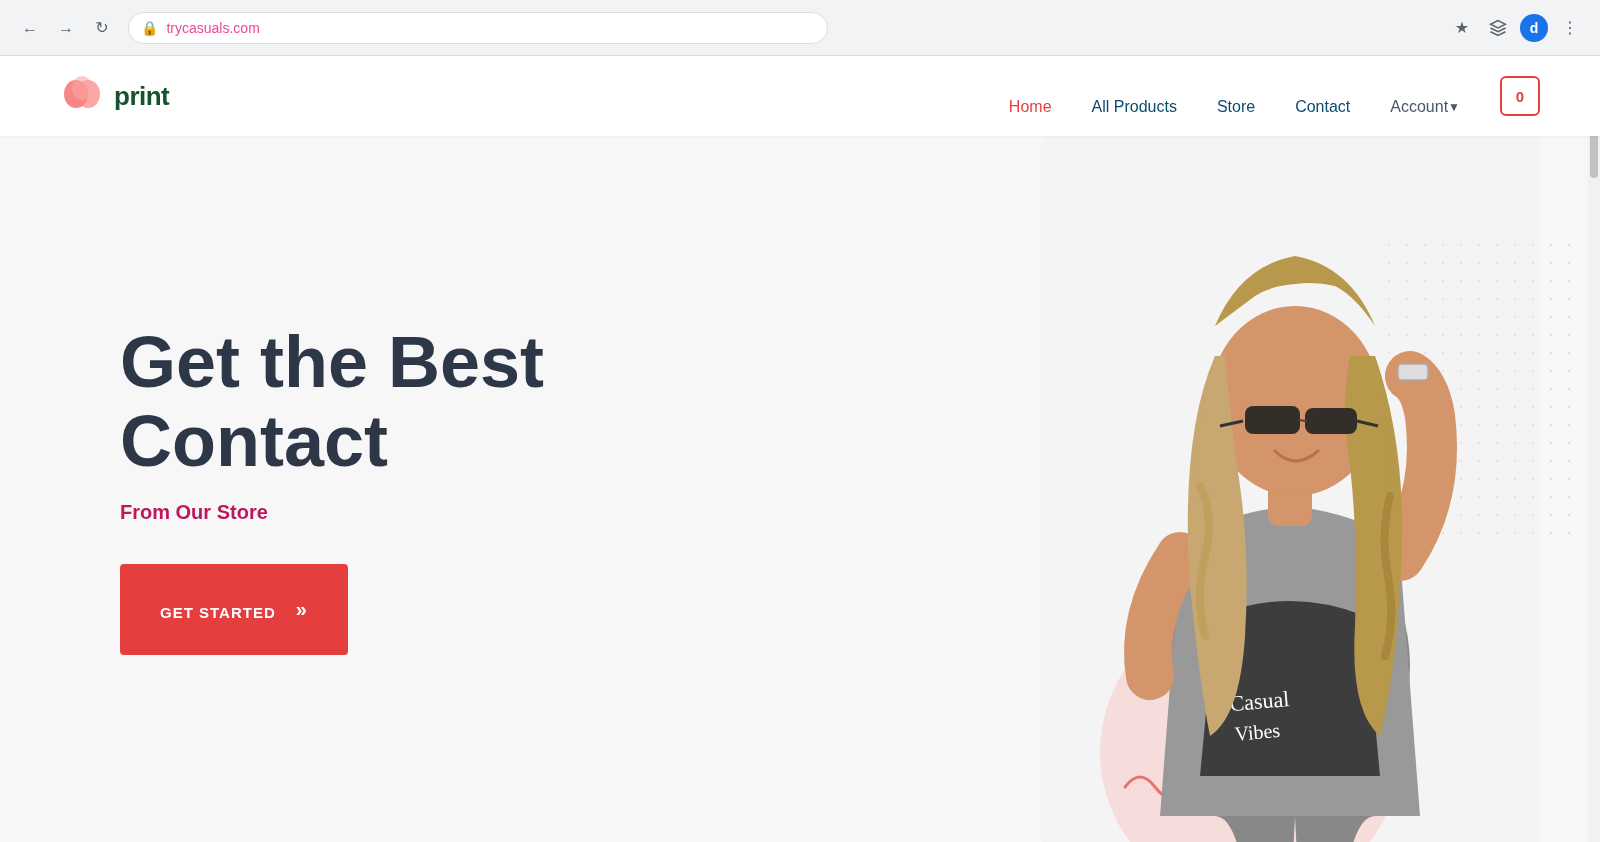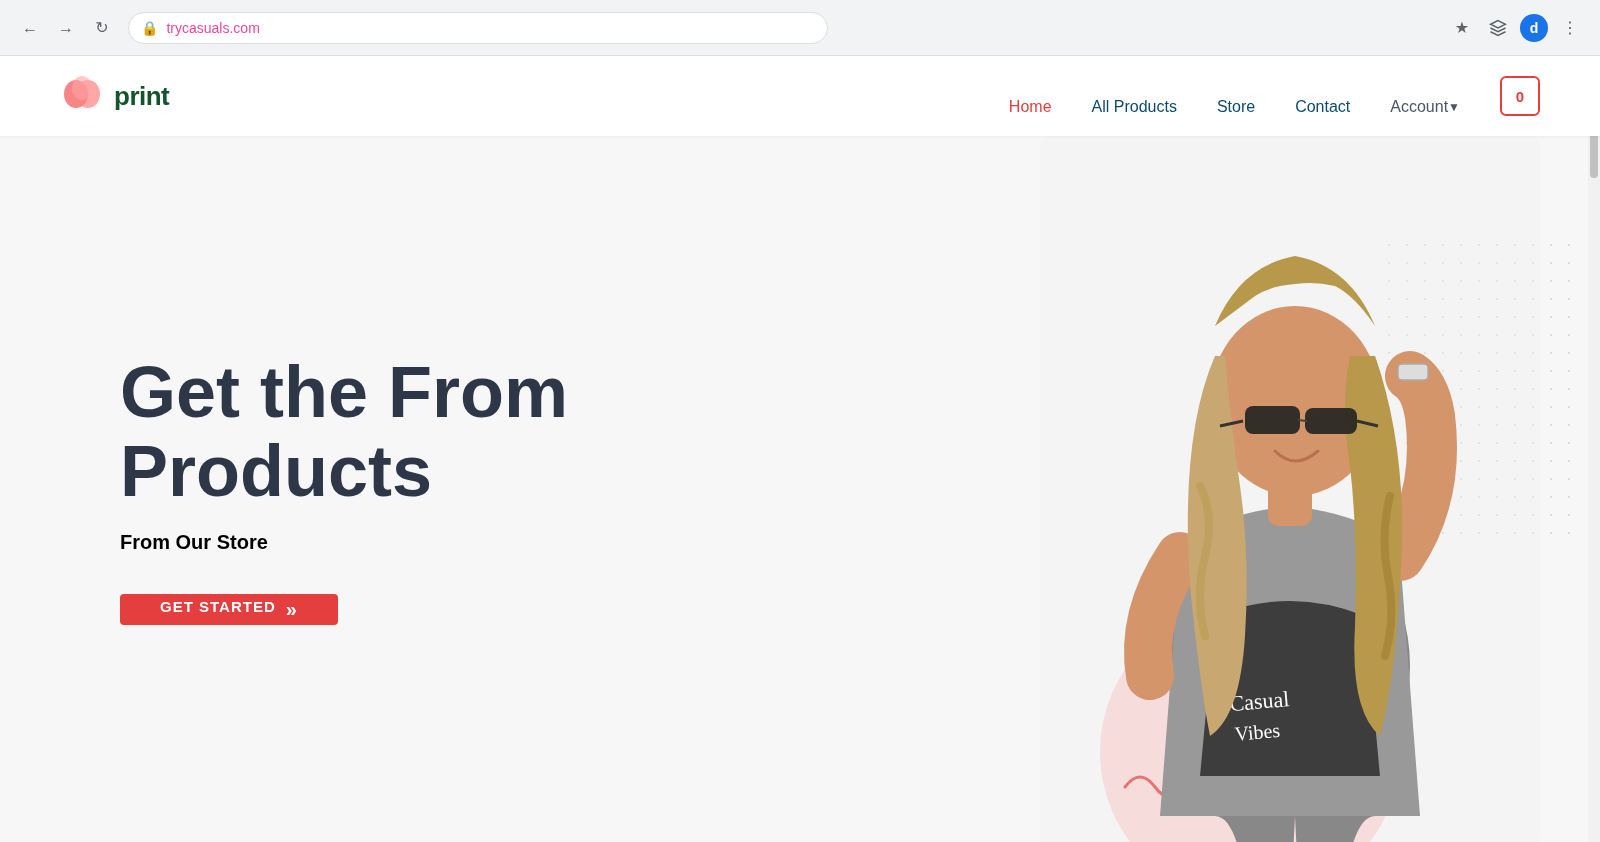--- a/index.html
+++ b/index.html
@@ -189,37 +189,37 @@
       font-size: 72px;
       font-weight: 800;
       color: #2d3748;
       line-height: 1.1;
       max-width: 520px;
       margin-bottom: 20px;
     }
     .hero-subtitle {
       font-size: 20px;
       font-weight: 600;
-      color: #000000;
+      color: #be185d;
       margin-bottom: 40px;
     }
     .cta-button {
       background: #e53e3e;
       color: white;
       border: none;
-      padding: 4px 40px;
+      padding: 34px 40px;
       font-size: 15px;
       font-weight: 700;
       letter-spacing: 1px;
       text-transform: uppercase;
       border-radius: 4px;
       cursor: pointer;
       display: flex;
-      align-items: flex-start;
-      gap: 10px;
+      align-items: flex-end;
+      gap: 20px;
     }
 
     
     .hero-image-area {
       position: absolute;
       right: 0;
       top: 0;
       width: 820px;
       height: 706px;
       overflow: hidden;
@@ -315,21 +315,21 @@
         <span style="font-size:12px;">▼</span>
       </div>
       <div class="cart-btn">
         <span style="font-size:15px;font-weight:700;">0</span>
       </div>
     </div>
   </nav>
 
   <section class="hero">
     <div class="hero-content">
-      <h1 class="hero-title">Get the From Products</h1>
+      <h1 class="hero-title">Get the Best Contact</h1>
       <p class="hero-subtitle">From Our Store</p>
       <button class="cta-button">
         <span>GET STARTED</span>
         <span style="font-size:20px;">»</span>
       </button>
     </div>
 
     <div class="hero-image-area">
 
       <div class="dot-pattern"></div>

